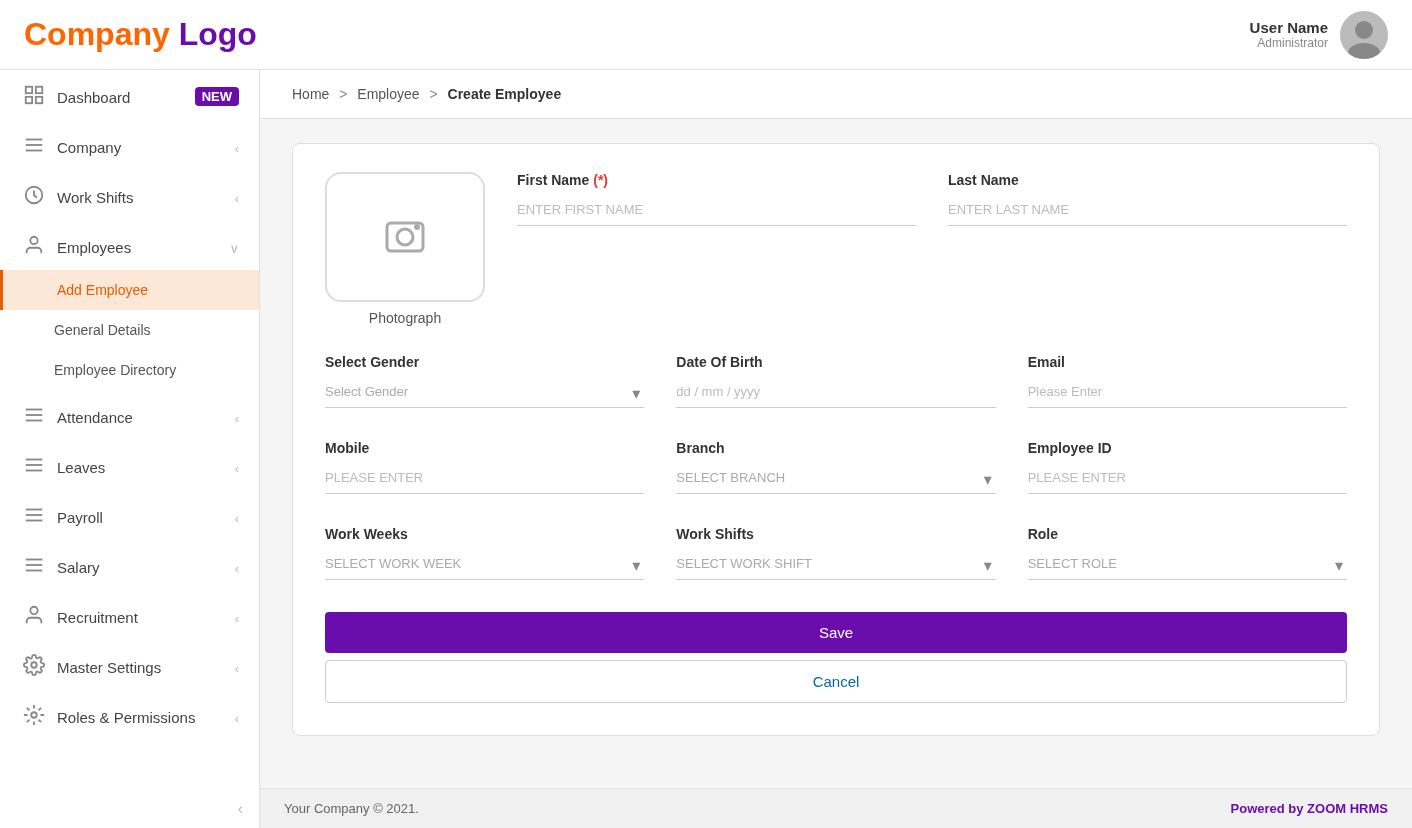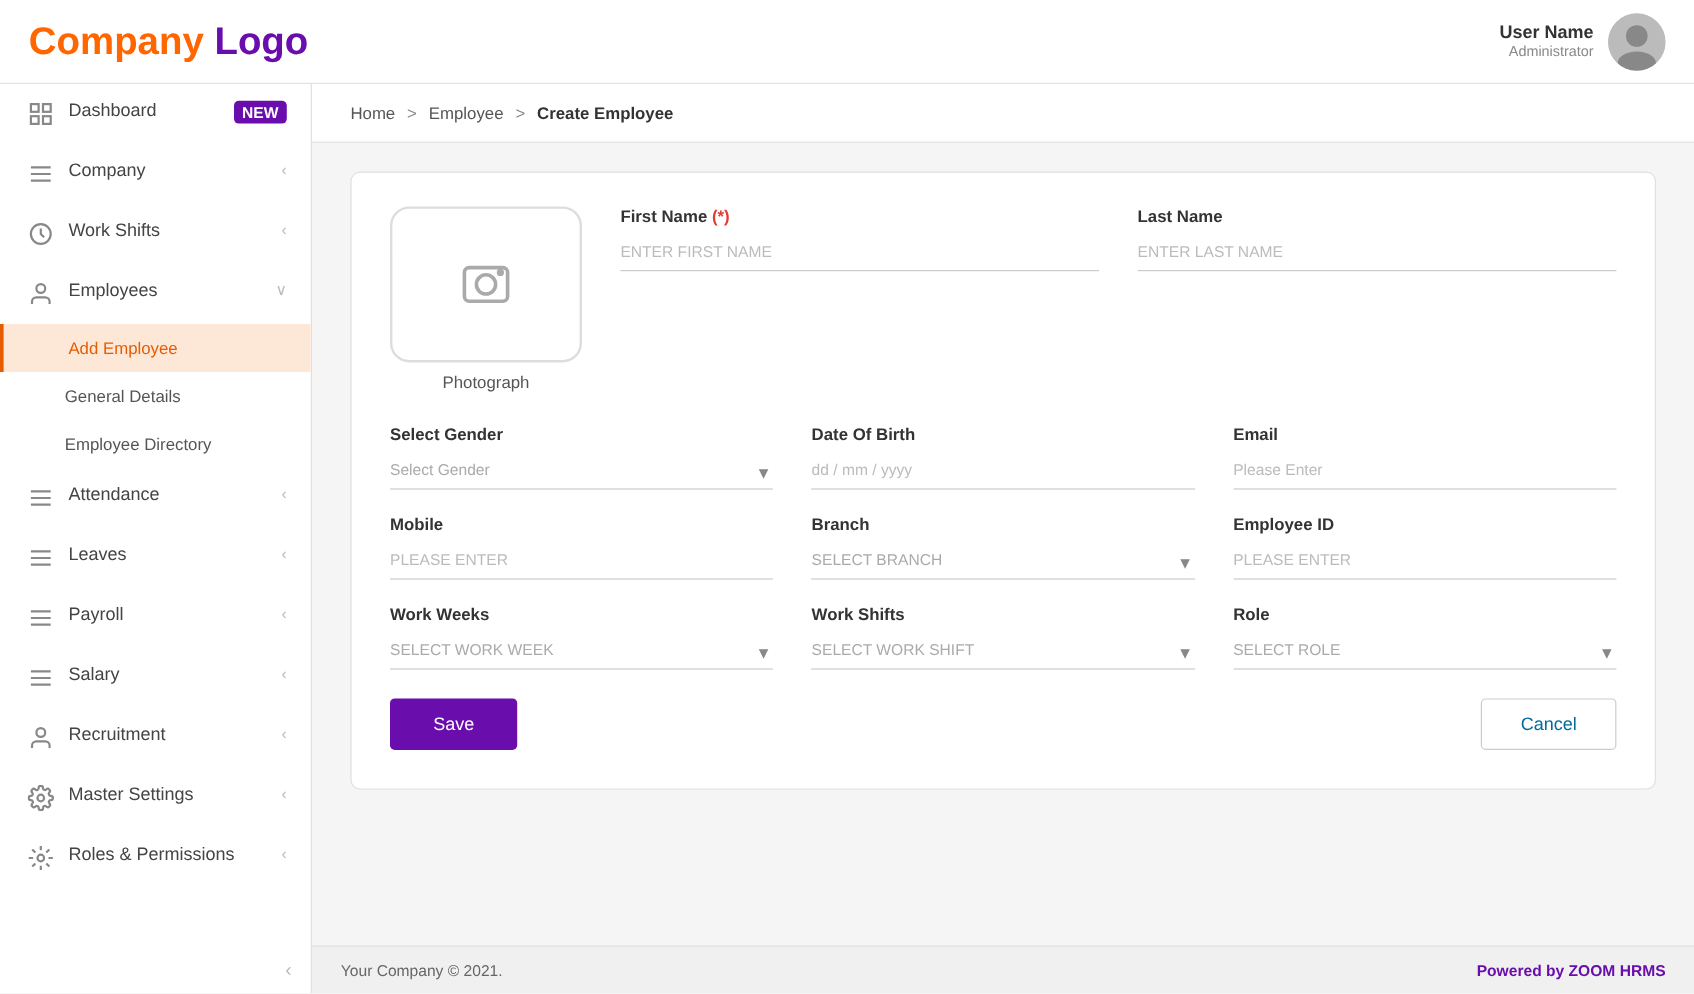--- a/index.html
+++ b/index.html
@@ -26,21 +26,21 @@
 
     
     .body-wrap { display: flex; flex: 1; overflow: hidden; }
 
     
     .sidebar {
       width: 260px; background: #fff; border-right: 1px solid #e0e0e0;
       flex-shrink: 0; display: flex; flex-direction: column; overflow-y: auto;
     }
     .nav-item {
-      display: flex; align-items: flex-start; padding: 14px 20px; cursor: pointer;
+      display: flex; align-items: flex-end; padding: 14px 20px; cursor: pointer;
       color: #444; font-size: 15px; border-left: 3px solid transparent;
       transition: background 0.15s;
     }
     .nav-item .nav-icon { width: 22px; height: 22px; margin-right: 12px; flex-shrink: 0; color: #888; }
     .nav-item .nav-label { flex: 1; }
     .nav-item .nav-arrow { color: #bbb; font-size: 13px; }
     .nav-item .new-badge {
       background: #6a0dad; color: #fff; font-size: 13px; padding: 2px 7px;
       border-radius: 4px; margin-left: 8px; font-weight: 600;
     }
@@ -94,40 +94,40 @@
     .field-group { flex: 1; display: flex; flex-direction: column; gap: 6px; }
     .field-label { font-size: 14px; font-weight: 600; color: #333; }
     .required-star { color: #e53935; }
     .field-input {
       border: none; border-bottom: 1px solid #ccc; padding: 8px 0;
       font-size: 13px; color: #888; outline: none; width: 100%; background: transparent;
     }
     .field-input::placeholder { color: #bbb; font-size: 13px; }
 
     
-    .form-row { display: flex; gap: 32px; margin-bottom: 21px; }
+    .form-row { display: flex; gap: 32px; margin-bottom: 32px; }
     .form-col { flex: 1; display: flex; flex-direction: column; gap: 6px; }
     .select-wrap { position: relative; }
     .select-wrap select {
       width: 100%; border: none; border-bottom: 1px solid #ccc;
       padding: 8px 0; font-size: 13px; color: #aaa; outline: none;
       appearance: none; background: transparent; cursor: pointer;
     }
     .select-wrap::after {
       content: '▾'; position: absolute; right: 4px; top: 8px; color: #888; pointer-events: none;
     }
     .date-input {
       border: none; border-bottom: 1px solid #ccc; padding: 8px 0;
       font-size: 13px; color: #aaa; outline: none; width: 100%;
       background: transparent;
     }
     .date-input::placeholder { color: #bbb; }
 
     
-    .form-actions { display: flex; justify-content: space-between; gap: 17px; margin-top: 24px; }
+    .form-actions { display: flex; justify-content: center; gap: 7px; margin-top: 24px; flex-direction: column; }
     .btn-save {
       background: #6a0dad; color: #fff; border: none; padding: 12px 36px;
       border-radius: 4px; font-size: 15px; cursor: pointer; font-weight: 500;
     }
     .btn-cancel {
       background: #fff; color: #0369a1; border: 1px solid #ccc; padding: 12px 32px;
       border-radius: 4px; font-size: 15px; cursor: pointer;
     }
 
     

